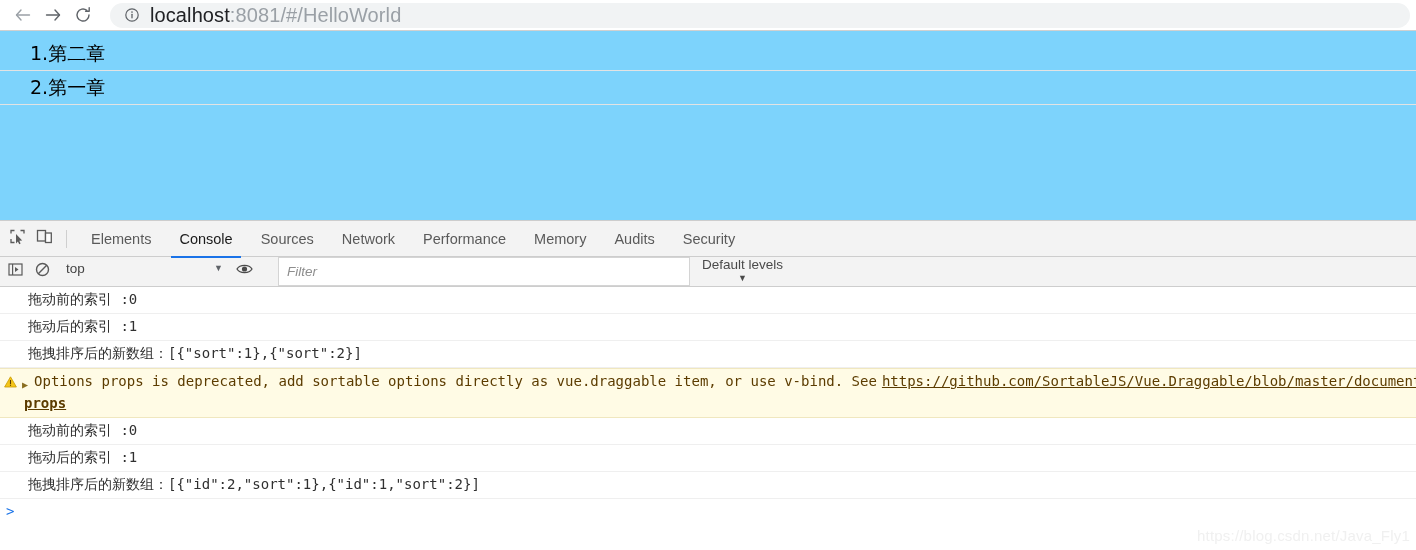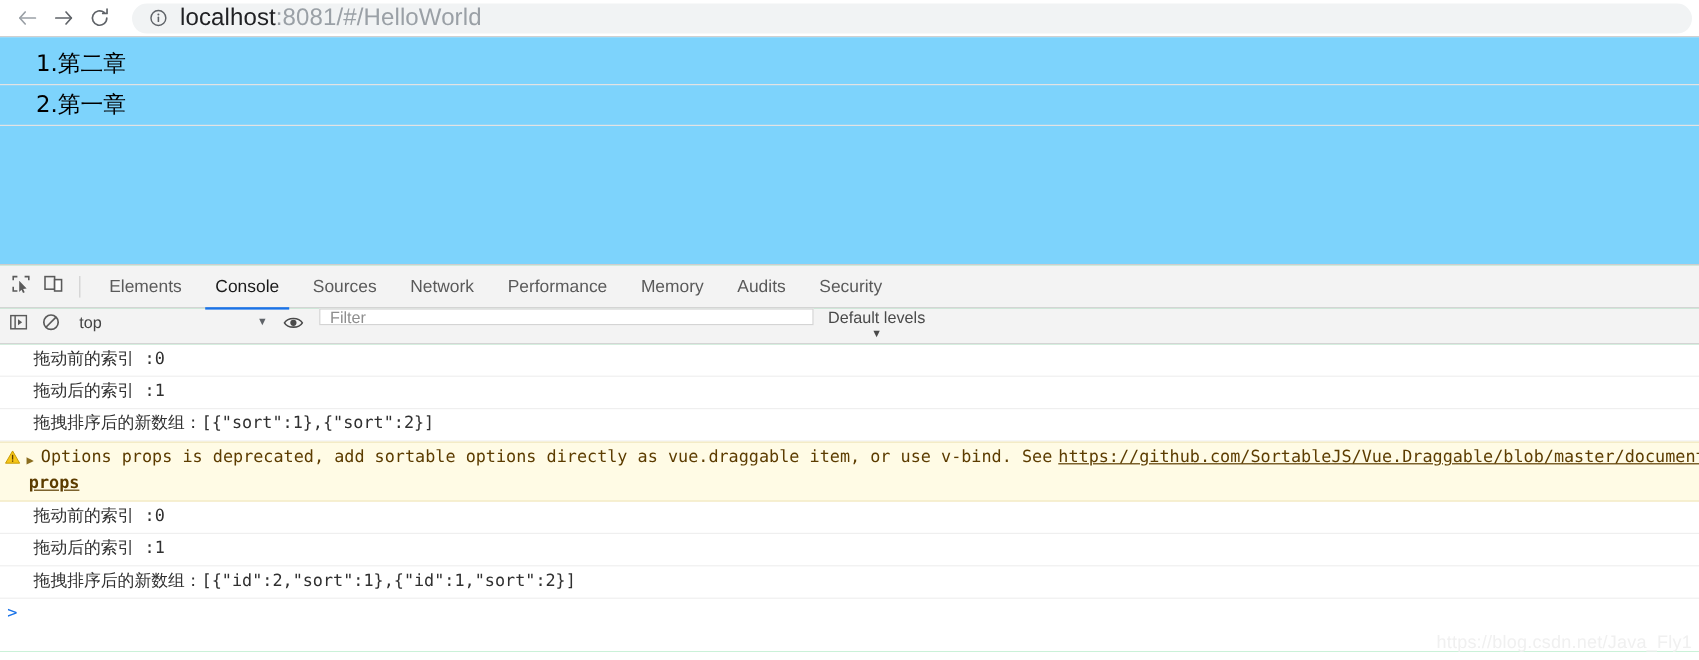--- a/index.html
+++ b/index.html
@@ -125,28 +125,29 @@
     padding-left: 10px;
     font-size: 13.5px;
     color: #444;
     justify-content: space-between;
     padding-right: 8px;
   }
   .ctx-select .caret { font-size: 9px; color:#5f6368; }
   .filter-input {
     flex: 0 0 auto;
     width: 412px;
-    height: 14px;
+    height: 29px;
     background: #fff;
     border: 1px solid #d4d4d4;
-    margin-left: 8px;
+    margin-left: 20px;
     display: flex; align-items: center;
     padding: 0 8px;
     font-size: 13.5px;
     color: #8e8e8e;
+    font-style: italic;
   }
   .levels {
     margin-left: 12px;
     font-size: 13.5px;
     color: #4a4a4a;
     display: flex; align-items: center; gap: 1px;
     white-space: nowrap;
     flex-direction: column;
   }
   .levels .caret { font-size: 9px; }

